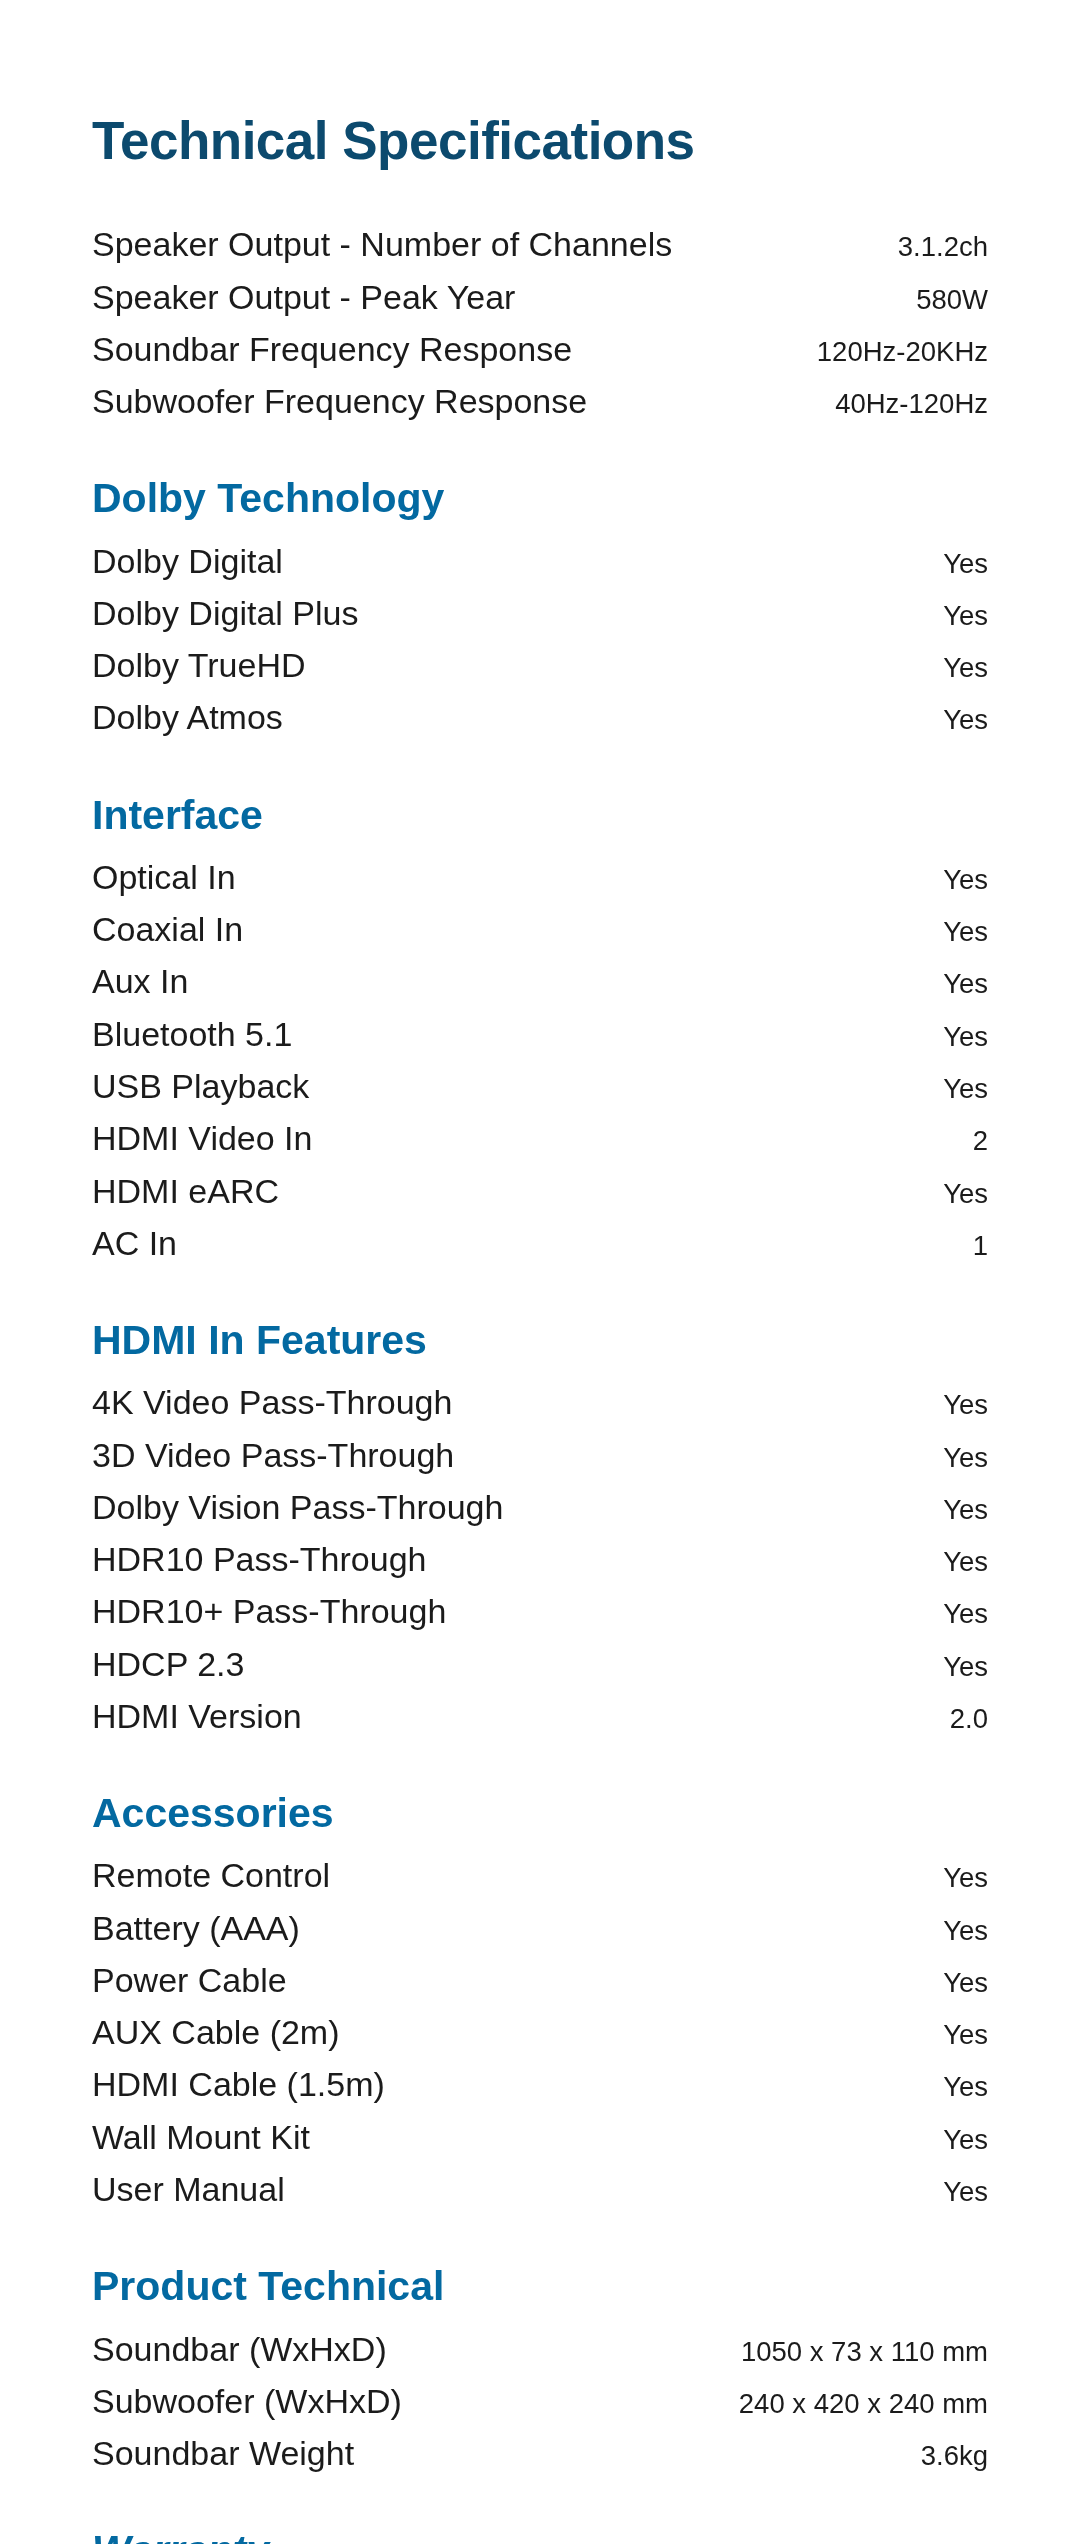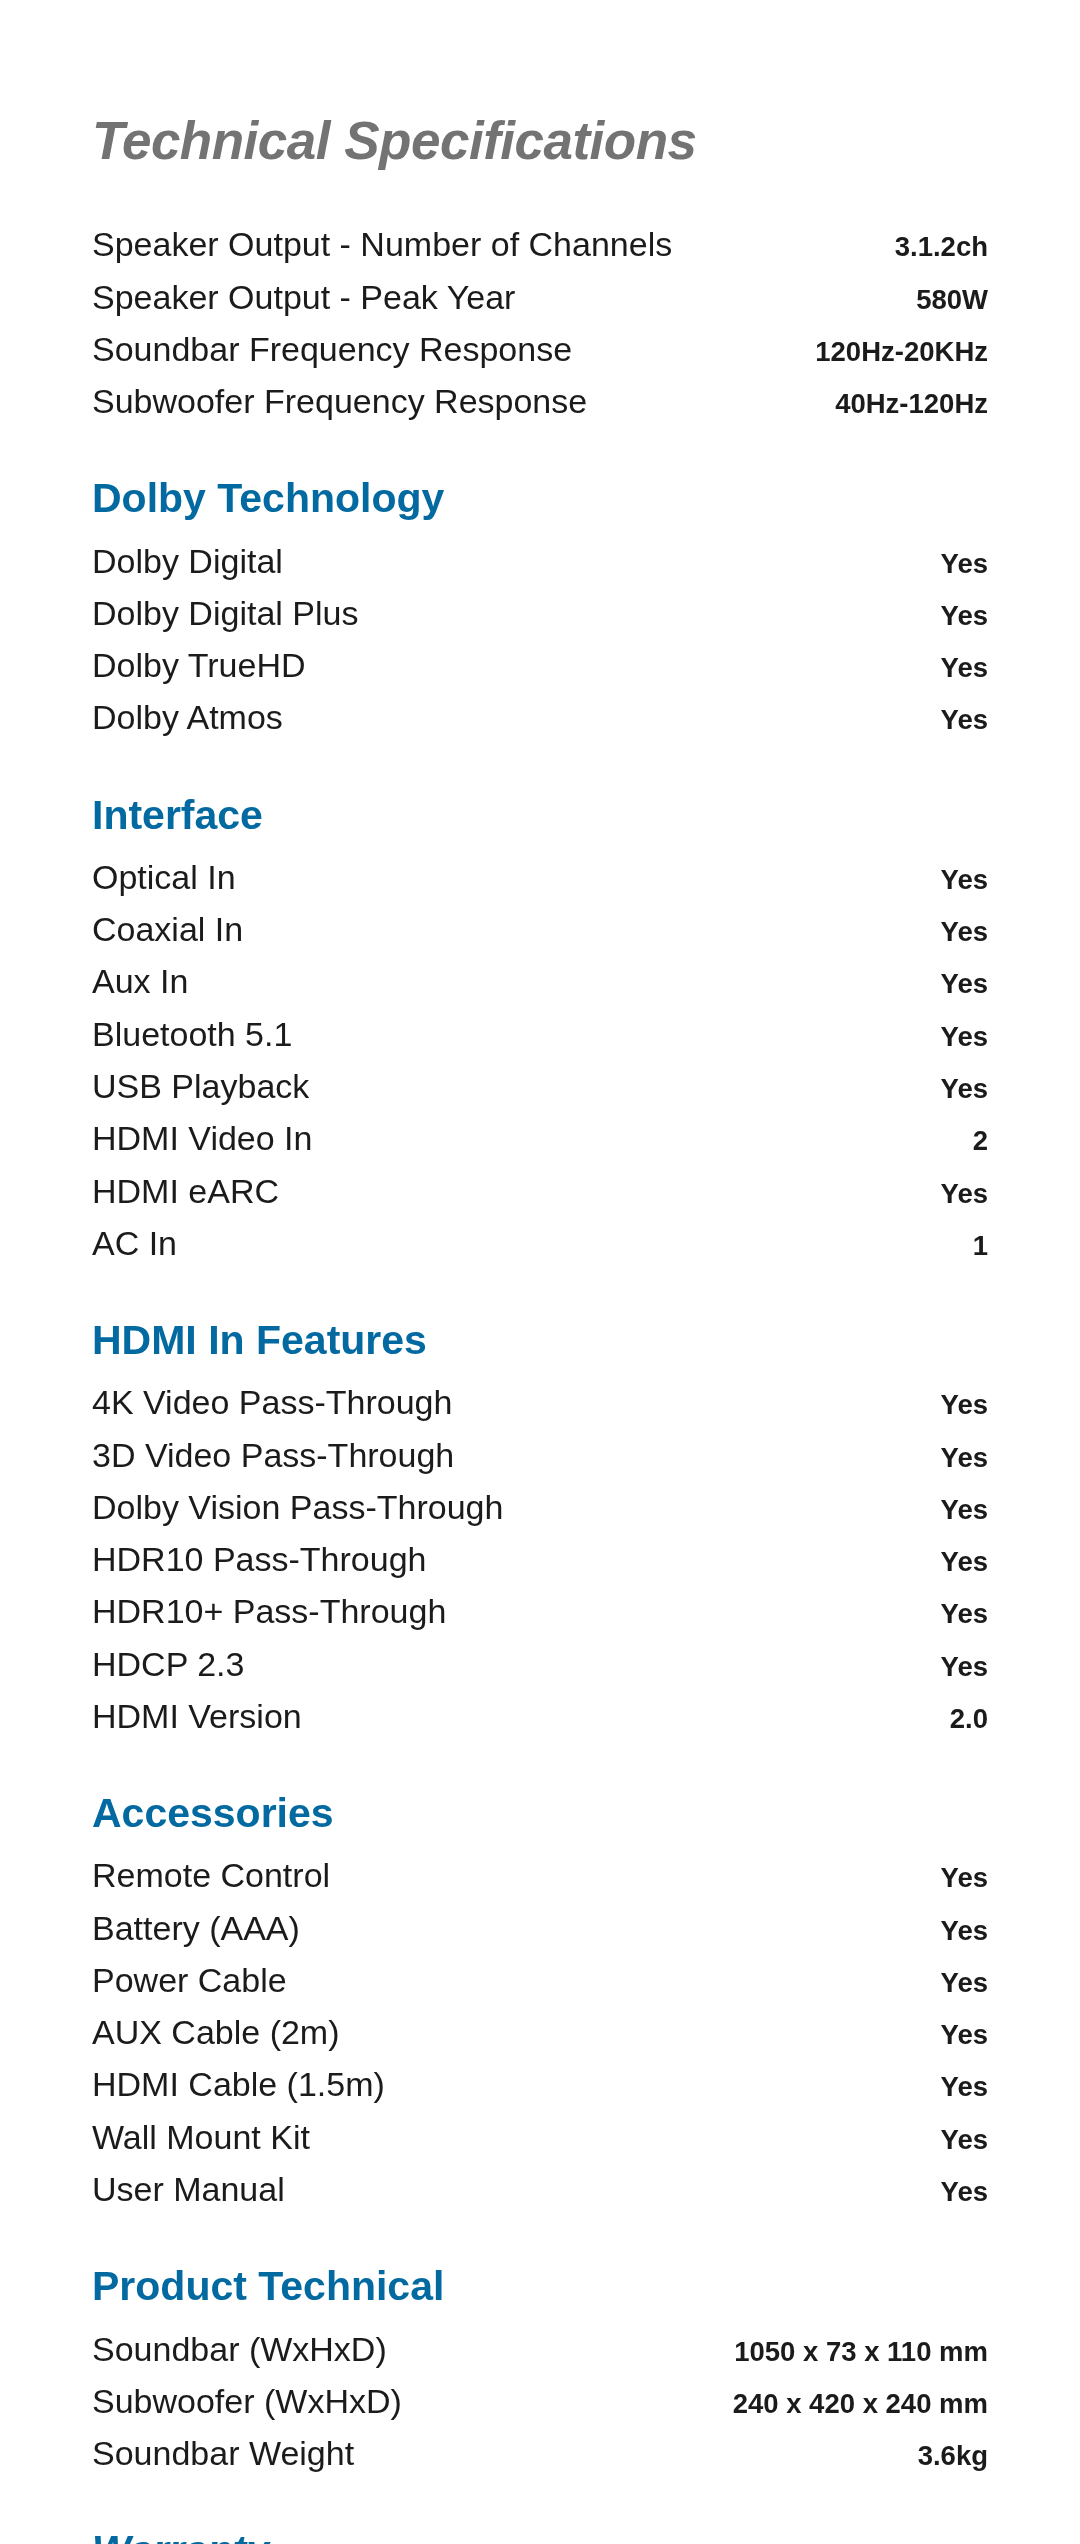--- a/index.html
+++ b/index.html
@@ -18,24 +18,23 @@
     width: 1080px;
     min-height: 2544px;
     box-sizing: border-box;
     padding: 112px 92px 60px 92px;
     background: #ffffff;
   }
   .doc-title {
     font-size: 53px;
     font-weight: 700;
     letter-spacing: -0.5px;
-    color: #737373;
+    color: #0c4a6e;
     margin: 0 0 48px 0;
     line-height: 1.1;
-    font-style: italic;
   }
   .section {
     margin: 0 0 46px 0;
   }
   .section:last-child {
     margin-bottom: 0;
     font-style: italic;
   }
   .section-title {
     font-size: 41px;
@@ -53,21 +52,21 @@
     line-height: 1.42;
   }
   .spec-label {
     font-size: 34px;
     font-weight: 400;
     color: #1b1b1b;
     white-space: nowrap;
   }
   .spec-value {
     font-size: 27.5px;
-    font-weight: 700;
+    font-weight: 400;
     color: #1b1b1b;
     text-align: right;
     white-space: nowrap;
   }
   .plain-row {
     font-size: 18px;
     font-weight: 400;
     color: #1d4ed8;
     line-height: 1.42;
     padding: 2px 0;

